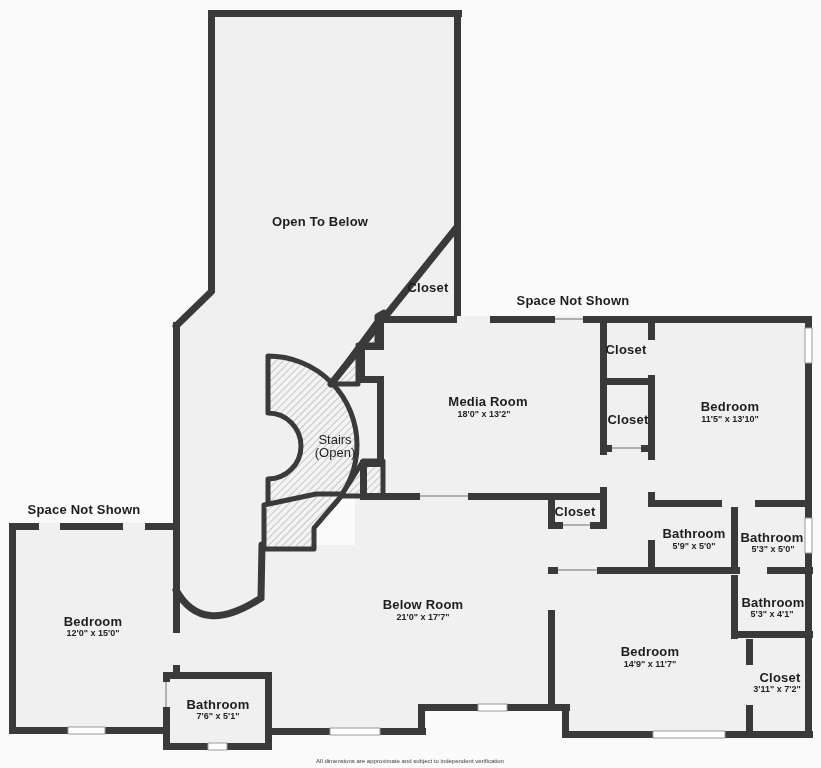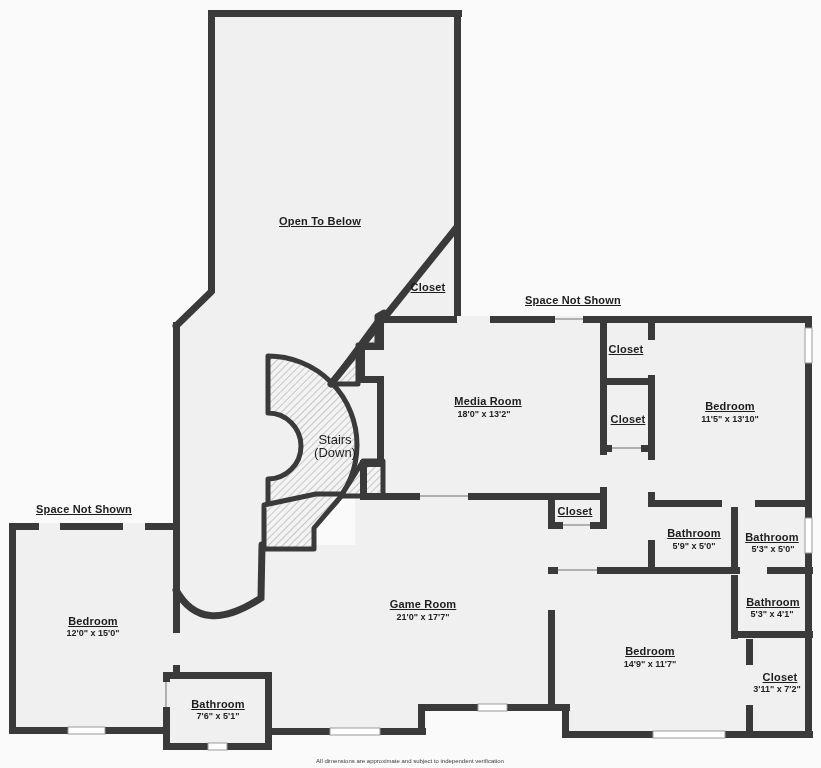--- a/index.html
+++ b/index.html
@@ -1,21 +1,21 @@
 <!DOCTYPE html>
 <html><head>
 <meta charset="utf-8">
 <style>
   html,body{margin:0;padding:0;width:821px;height:768px;background:#fafafa;overflow:hidden;
             font-family:"Liberation Sans","DejaVu Sans",sans-serif;}
   .plan{position:relative;width:821px;height:768px;}
   .plan svg{position:absolute;left:0;top:0;}
   .lbl{position:absolute;transform:translate(-50%,-50%);white-space:nowrap;
        color:#1d1d1d;text-align:center;pointer-events:none;}
-  .room{font-size:11px;font-weight:bold;letter-spacing:.2px;text-decoration:underline;}
+  .room{font-size:13px;font-weight:bold;letter-spacing:.2px;}
   .dims{font-size:9px;font-weight:600;color:#222;}
   .stairs{font-size:13px;font-weight:normal;}
   .disclaimer{position:absolute;left:410px;top:761px;transform:translate(-50%,-50%);
        font-size:6px;color:#3c3c3c;font-weight:400;white-space:nowrap;}
 </style>
 </head>
 <body>
 
 <div class="plan">
 
@@ -180,35 +180,35 @@
   <div class="lbl room" style="left:488px;top:401px">Media Room</div>
   <div class="lbl dims" style="left:484px;top:414px">18'0" x 13'2"</div>
 
   <div class="lbl room" style="left:626px;top:349px">Closet</div>
   <div class="lbl room" style="left:628px;top:419px">Closet</div>
 
   <div class="lbl room" style="left:730px;top:406px">Bedroom</div>
   <div class="lbl dims" style="left:730px;top:419px">11'5" x 13'10"</div>
 
   <div class="lbl stairs" style="left:335px;top:439px">Stairs</div>
-  <div class="lbl stairs" style="left:335px;top:452px">(Down)</div>
+  <div class="lbl stairs" style="left:335px;top:452px">(Open)</div>
 
   <div class="lbl room" style="left:575px;top:511px">Closet</div>
   <div class="lbl room" style="left:84px;top:509px">Space Not Shown</div>
 
   <div class="lbl room" style="left:694px;top:533px">Bathroom</div>
   <div class="lbl dims" style="left:694px;top:546px">5'9" x 5'0"</div>
 
   <div class="lbl room" style="left:772px;top:537px">Bathroom</div>
   <div class="lbl dims" style="left:773px;top:549px">5'3" x 5'0"</div>
 
   <div class="lbl room" style="left:93px;top:621px">Bedroom</div>
   <div class="lbl dims" style="left:93px;top:633px">12'0" x 15'0"</div>
 
-  <div class="lbl room" style="left:423px;top:604px">Game Room</div>
+  <div class="lbl room" style="left:423px;top:604px">Below Room</div>
   <div class="lbl dims" style="left:423px;top:617px">21'0" x 17'7"</div>
 
   <div class="lbl room" style="left:773px;top:602px">Bathroom</div>
   <div class="lbl dims" style="left:772px;top:614px">5'3" x 4'1"</div>
 
   <div class="lbl room" style="left:650px;top:651px">Bedroom</div>
   <div class="lbl dims" style="left:650px;top:664px">14'9" x 11'7"</div>
 
   <div class="lbl room" style="left:780px;top:677px">Closet</div>
   <div class="lbl dims" style="left:777px;top:689px">3'11" x 7'2"</div>

